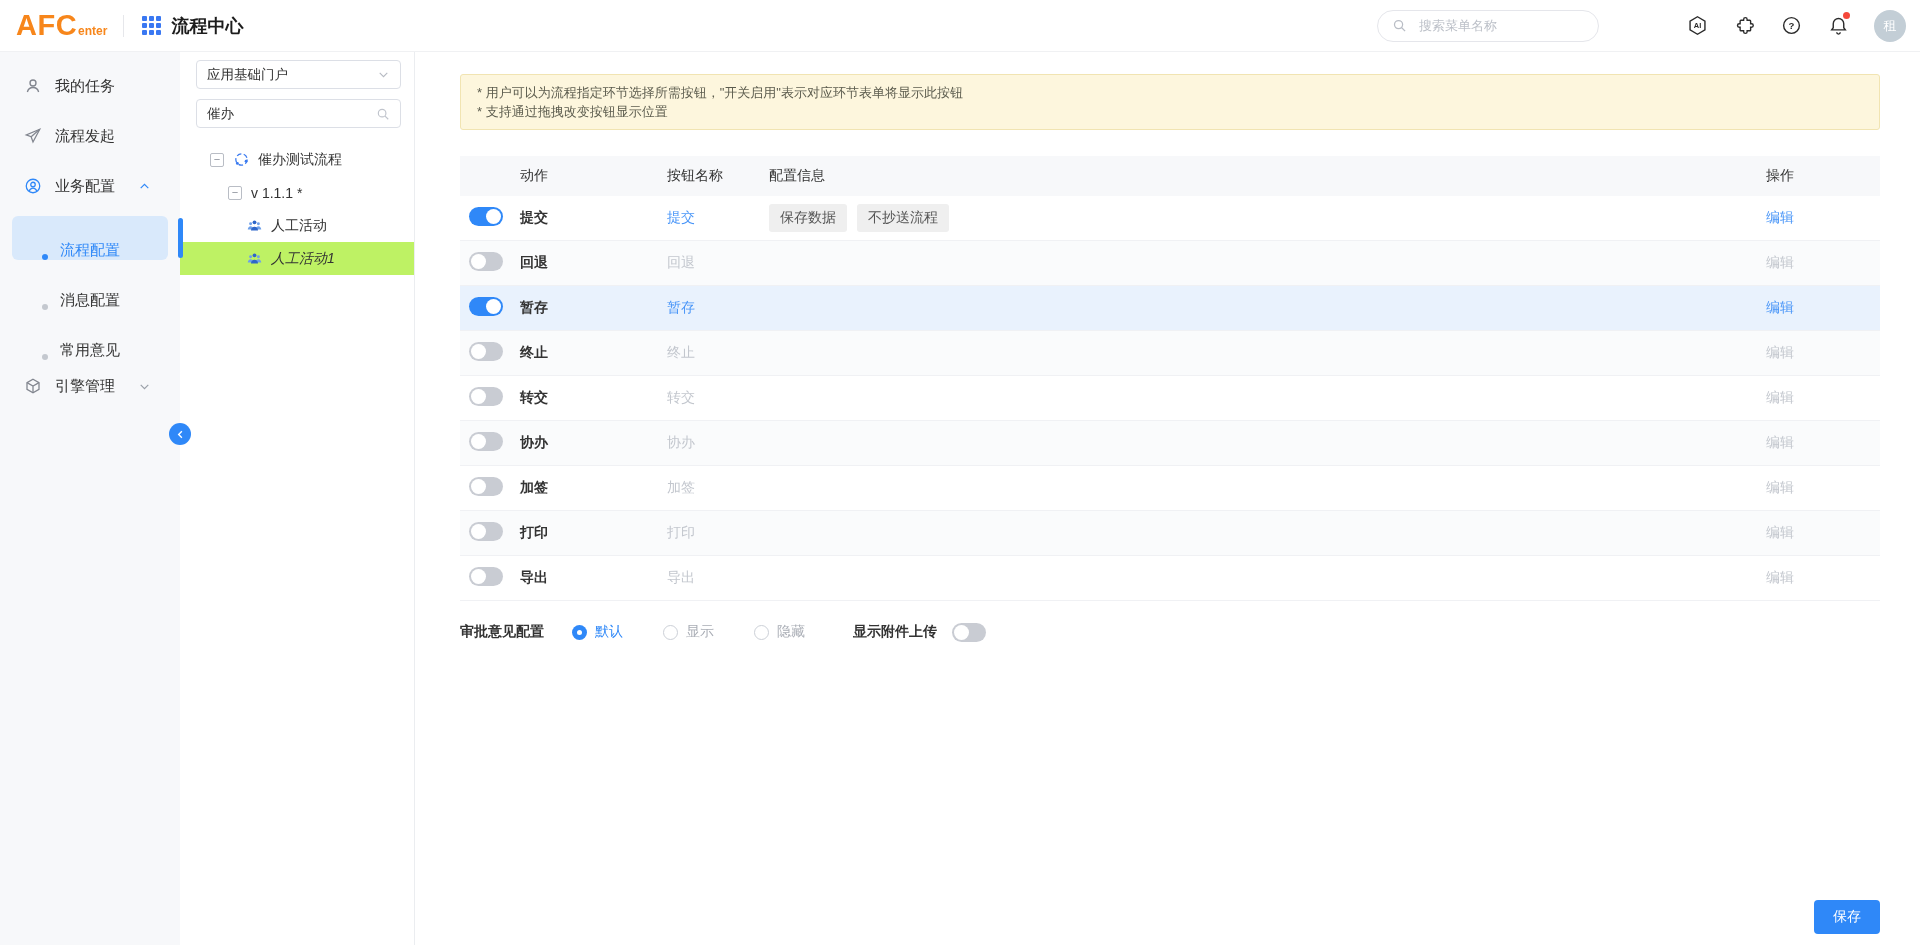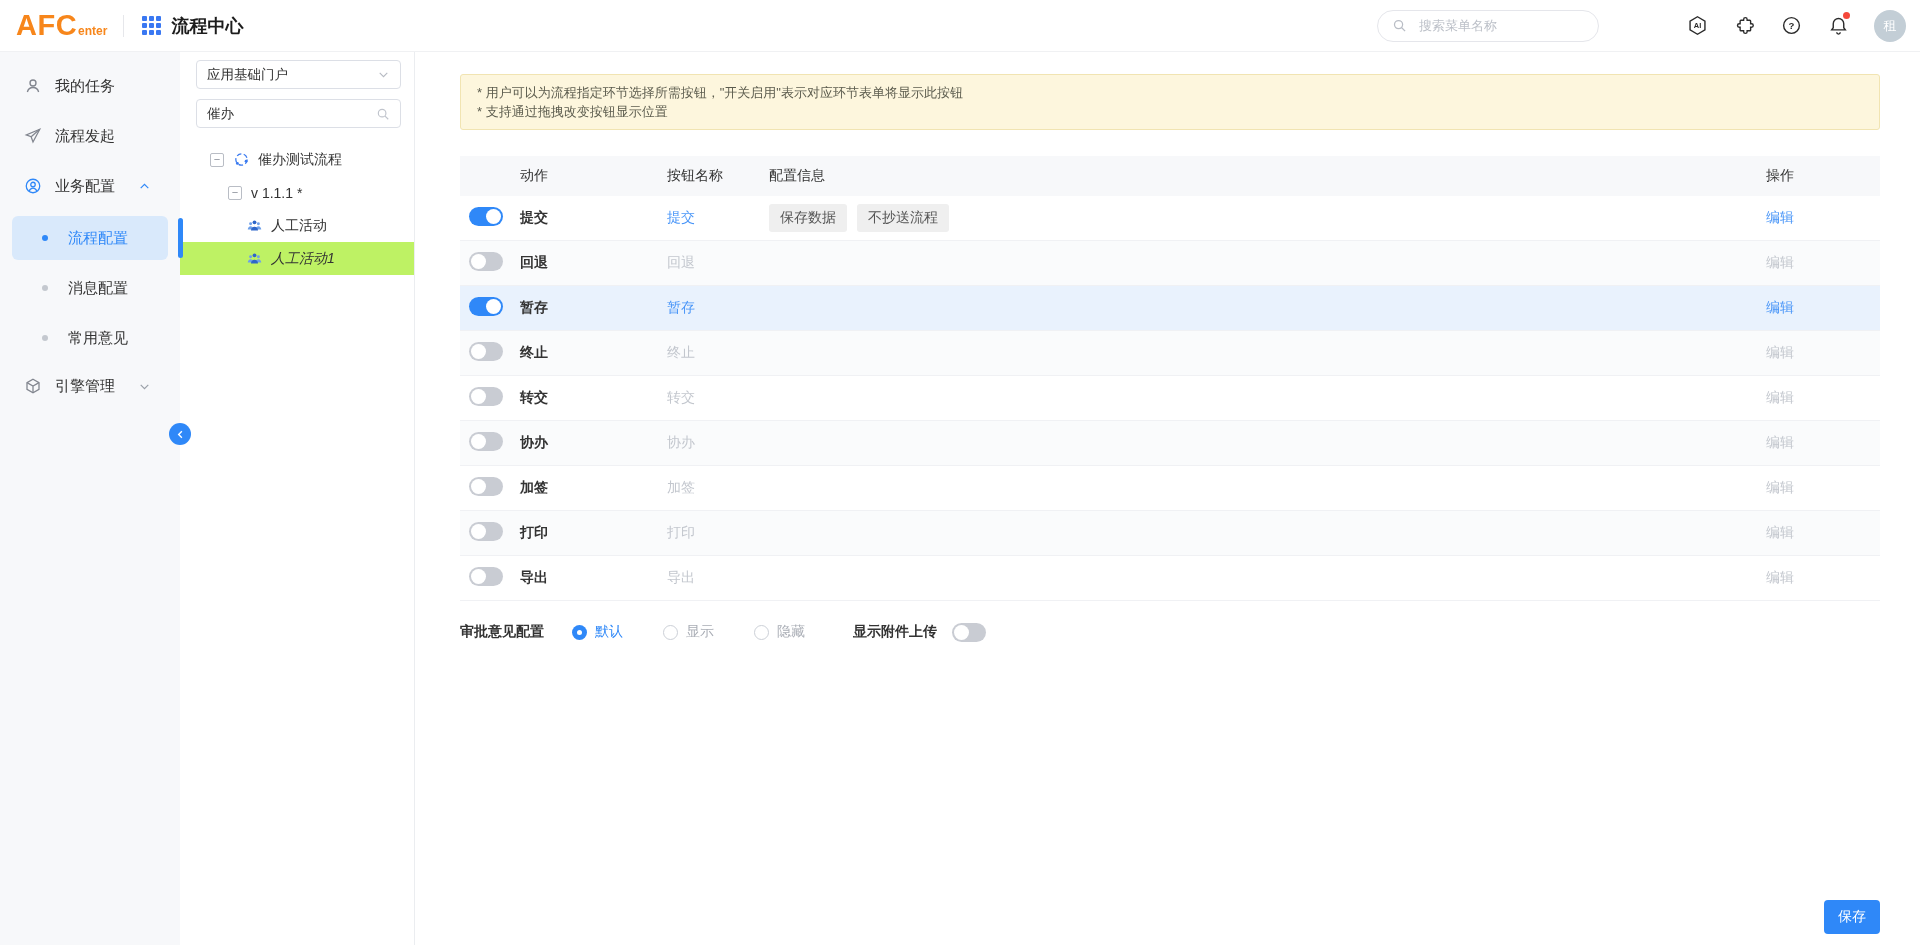--- a/index.html
+++ b/index.html
@@ -26,21 +26,21 @@
 
   
   .body { flex:1; display:flex; min-height:0; }
 
   
   .sidebar { flex:0 0 180px; width:180px; background:#f7f8fa; padding-top:14px; position:relative; }
   .side-item { height:40px; margin-bottom:10px; display:flex; align-items:center; padding:0 16px 0 24px; font-size:15px; color:#333; cursor:pointer; }
   .side-item svg { margin-right:13px; color:#82868f; flex:0 0 auto; }
   .side-item .chev { margin-left:auto; color:#9aa0a8; }
   .side-item.section-active svg, .side-item.section-active .chev { color:#2f88f8; }
-  .sub-item { height:44px; margin:0 12px 6px; border-radius:6px; display:flex; align-items:center; padding-left:30px; font-size:15px; color:#333; cursor:pointer; position:relative;gap:8px; }
+  .sub-item { height:44px; margin:0 12px 6px; border-radius:6px; display:flex; align-items:flex-end; padding-left:30px; font-size:15px; color:#333; cursor:pointer; position:relative; }
   .sub-item .dot { width:6px; height:6px; border-radius:50%; background:#c4c8cf; margin-right:12px; }
   .sub-item.active { background:#d9e9fb; color:#2f88f8; }
   .sub-item.active .dot { background:#2f88f8; }
   .active-bar { position:absolute; right:-15px; top:50%; transform:translateY(-50%); width:5px; height:40px; border-radius:3px; background:#2f88f8; }
   .collapse-btn { position:absolute; left:169px; top:423px; width:22px; height:22px; border-radius:50%; background:#2f88f8; color:#fff; display:flex; align-items:center; justify-content:center; z-index:6; cursor:pointer; font-size:12px; }
 
   
   .tree-panel { flex:0 0 235px; width:235px; border-right:1px solid #ebedf0; background:#fff; padding-top:8px; }
   .tp-controls { padding:0 13px 0 16px; }
   .tp-select { height:29px; border:1px solid #dcdfe6; border-radius:4px; display:flex; align-items:center; padding:0 10px; font-size:13.5px; color:#333; margin-bottom:10px; cursor:pointer; }
@@ -91,21 +91,21 @@
   .radio-opt + .radio-opt { margin-left:0; }
   .radio-opt { margin-right:40px;align-items:center; }
   .radio { width:15px; height:15px; border-radius:50%; margin-right:8px; flex:0 0 auto; display:flex; align-items:center; justify-content:center; }
   .radio.sel { background:#2f88f8; }
   .radio.sel::after { content:""; width:5px; height:5px; border-radius:50%; background:#fff; }
   .radio.unsel { border:1px solid #ccd0d7; background:#fff; }
   .rlbl.sel { color:#2f88f8; }
   .rlbl.unsel { color:#a9adb5; }
   .attach { display:flex; align-items:center; gap:15px; margin-left:8px; }
 
-  .save-btn { position:absolute; right:40px; bottom:11px; width:56px; height:34px; background:#2f88f8; color:#fff; border:none; border-radius:4px; font-size:14px; cursor:pointer; font-family:inherit; }
+  .save-btn { position:absolute; right:40px; bottom:11px; width:66px; height:34px; background:#2f88f8; color:#fff; border:none; border-radius:4px; font-size:14px; cursor:pointer; font-family:inherit; }
 </style>
 </head>
 <body>
 
 <div class="page">
 
   <div class="header">
     <div class="logo">
       <span class="logo-main">AFC</span>
         <span class="logo-sub">enter</span>

